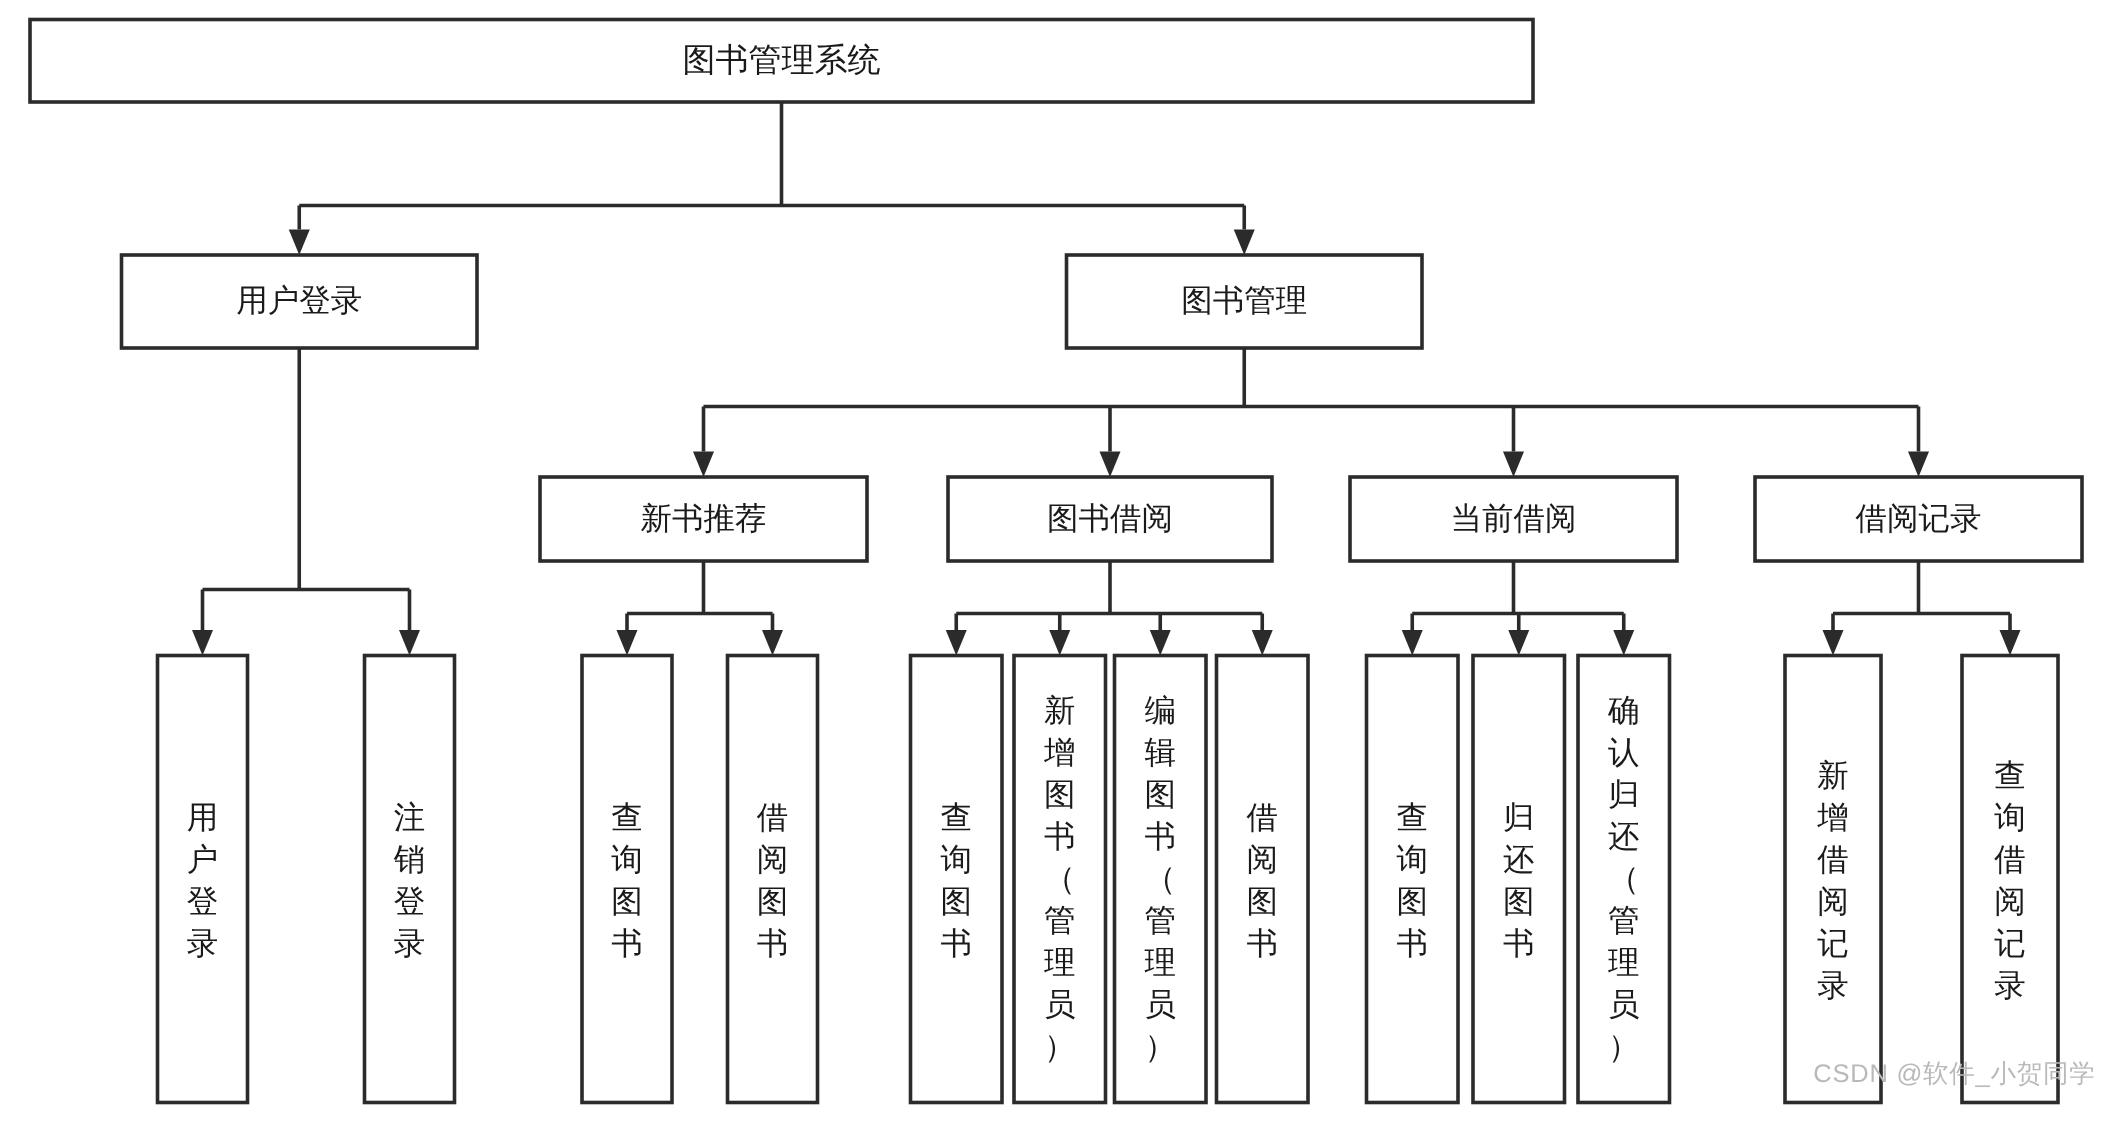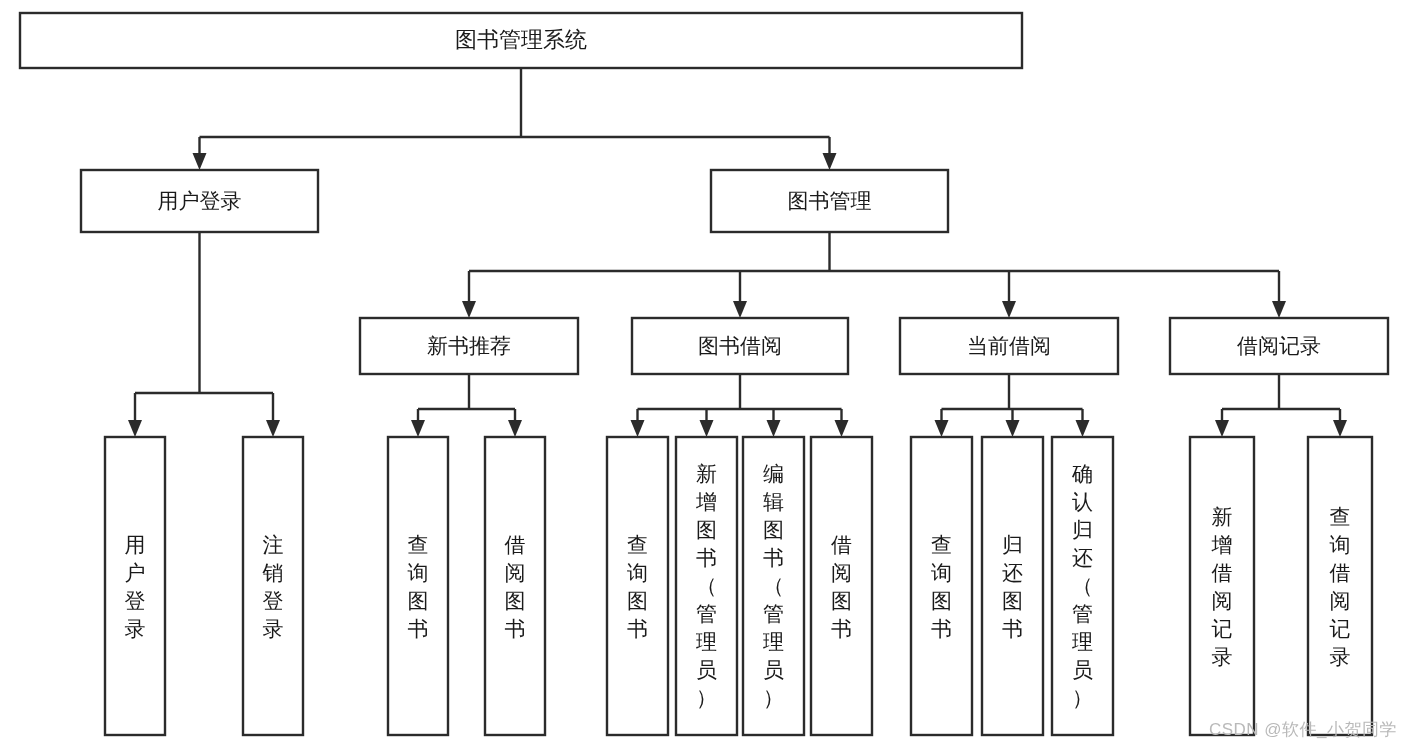--- a/index.html
+++ b/index.html
@@ -45,21 +45,21 @@
     stroke-width: 2.4;
     fill: none;
   }
   .arrow-head {
     fill: #2b2b2b;
     stroke: none;
   }
   .watermark {
     position: absolute;
     right: 8px;
-    bottom: 6px;
+    bottom: 20px;
     font-family: "Liberation Sans", "DejaVu Sans", sans-serif;
     font-size: 17px;
     color: #b9b9b9;
     letter-spacing: 0.5px;
     white-space: nowrap;
     pointer-events: none;
     margin-top: 32px;
   }
 </style>
 </head>

